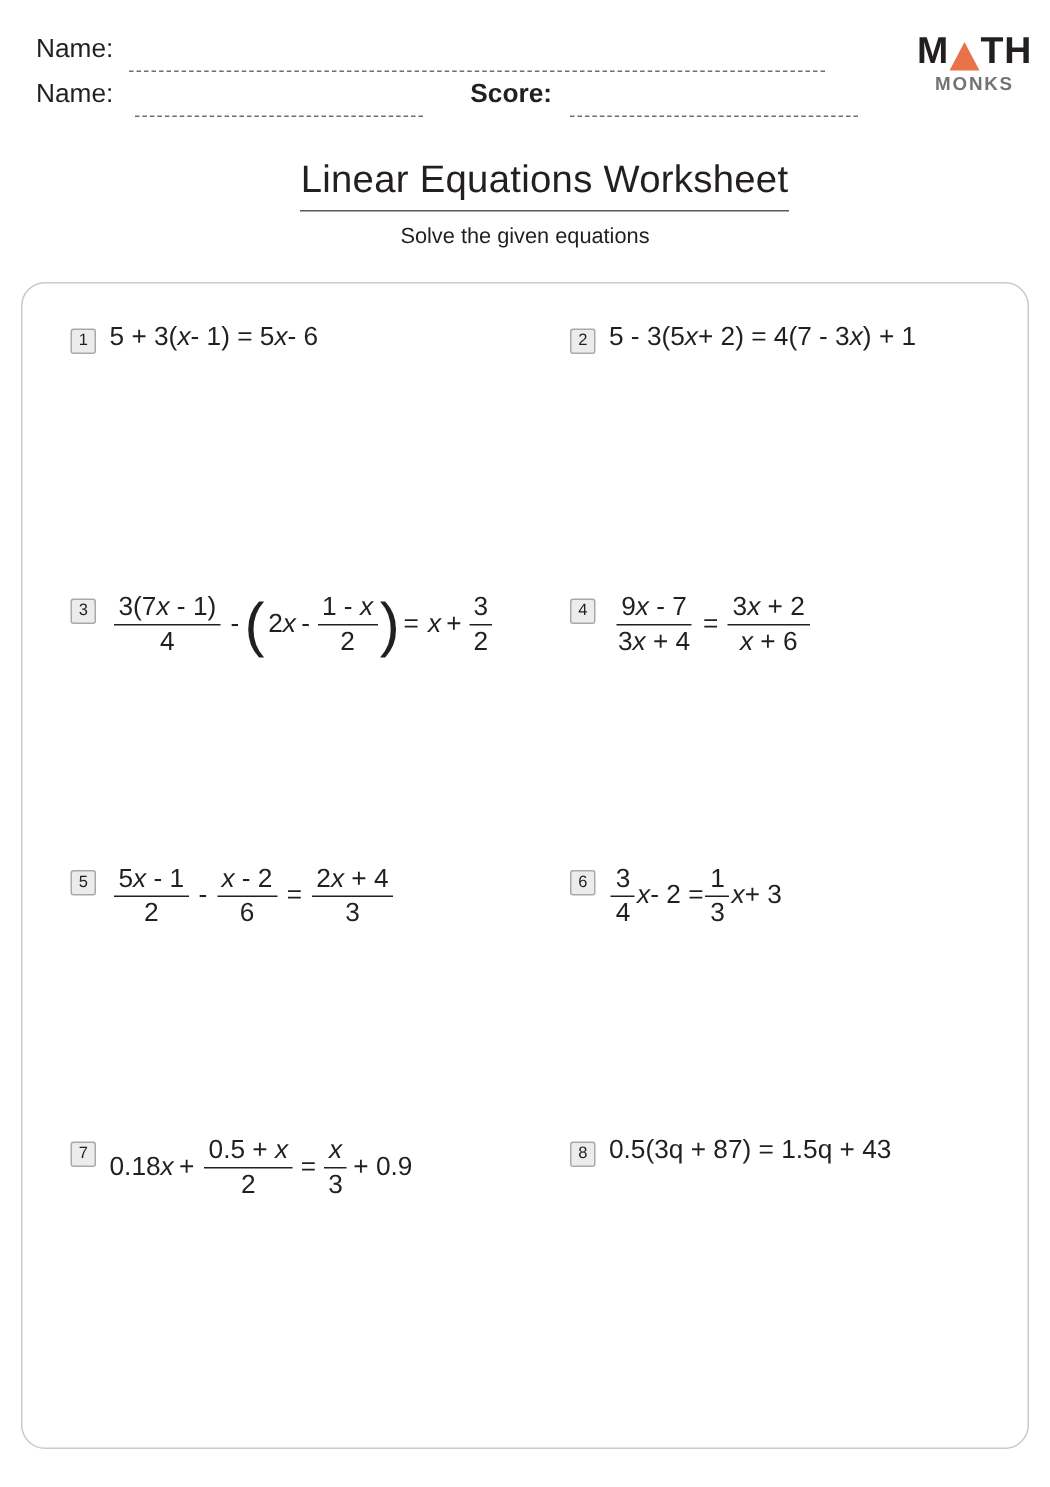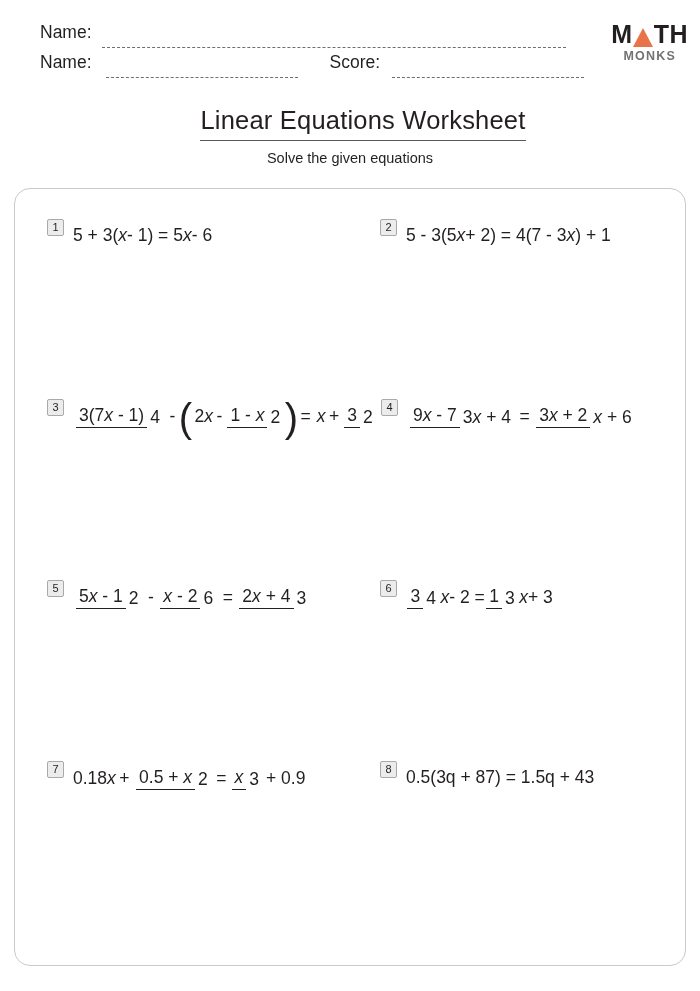--- a/index.html
+++ b/index.html
@@ -12,21 +12,21 @@
     height: 991px;
     font-family: "Liberation Sans", sans-serif;
     color: #231f20;
     position: relative;
     overflow: hidden;
   }
 
   
   .header {
     position: relative;
-    padding: 22px 30px 0 40px;
+    padding: 22px 30px 0 24px;
     height: 84px;
     box-sizing: border-box;
   }
   .field-row {
     display: flex;
     align-items: baseline;
     height: 30px;
   }
   .field-label {
     font-size: 17.5px;
@@ -34,21 +34,21 @@
     white-space: nowrap;
   }
   .dashline {
     border-bottom: 1.6px dashed #6d6e71;
     align-self: flex-end;
     margin-bottom: 4px;
   }
   .line-name   { width: 464px; margin-left: 10px; }
   .line-date   { width: 192px; margin-left: 14px; }
   .line-score  { width: 192px; margin-left: 12px; }
-  .score-label { margin-left: 32px; }
+  .score-label { margin-left: 32px; font-weight: bold; }
 
   
   .logo {
     position: absolute;
     right: 12px;
     top: 22px;
     text-align: center;
     line-height: 1;
     user-select: none;
   }
@@ -147,28 +147,28 @@
 
   
   .expr {
     font-size: 17.5px;
     color: #231f20;
     display: flex;
     align-items: center;
     flex-wrap: nowrap;
     white-space: nowrap;
     line-height: 1.1;
-    margin-top: 11px;
   }
   .expr .v { font-style: italic; }
   .expr .op { padding: 0 3.5px; }
   .expr .sp { padding-left: 2.5px; }
 
   .frac {
     display: inline-flex;
+    flex-direction: column;
     align-items: center;
     vertical-align: middle;
     margin: 0 3px;
     line-height: 1.12;
   }
   .frac .num {
     padding: 0 3px 1px 3px;
     border-bottom: 1.5px solid #231f20;
   }
   .frac .den {

